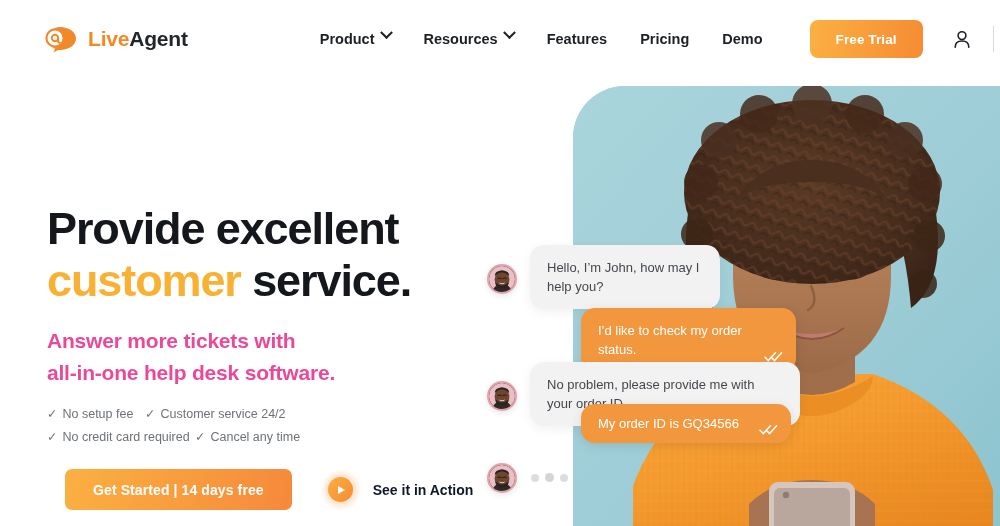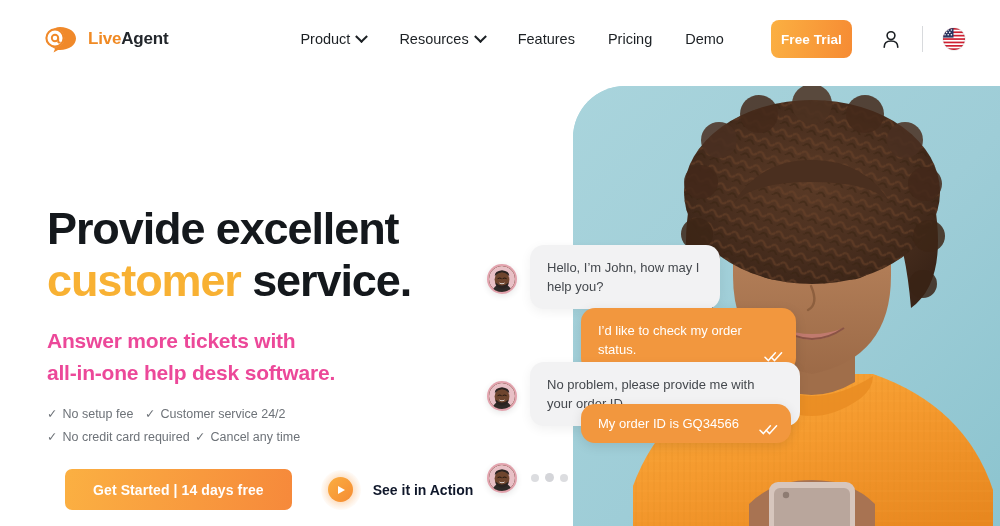--- a/index.html
+++ b/index.html
@@ -39,57 +39,56 @@
     margin-left: 44px;
     cursor: pointer;
   }
   .brand-mark {
     position: relative;
     width: 36px;
     height: 28px;
     flex: none;
   }
   .brand-text {
-    font-size: 17px;
+    font-size: 21px;
     font-weight: 700;
     letter-spacing: -0.2px;
     white-space: nowrap;
   }
   .brand-live { color: #F08A24; }
   .brand-agent { color: #22262b; }
 
   .nav {
     display: flex;
     align-items: center;
     gap: 33px;
     margin-left: 132px;
   }
   .nav-item {
     display: flex;
-    align-items: center;
     gap: 7px;
     font-size: 14.5px;
-    font-weight: 400;
+    font-weight: 700;
     color: #1c2024;
     cursor: pointer;
     white-space: nowrap;
   }
   .chev {
     display: inline-block;
     width: 9px; height: 9px;
     border-right: 2px solid #1c2024;
     border-bottom: 2px solid #1c2024;
     transform: rotate(45deg) translate(-2px,-2px);
     flex: none;
   }
 
   .free-trial {
     margin-left: 47px;
     height: 38px;
-    padding: 0 10px;
+    padding: 0 26px;
     border: none;
     border-radius: 8px;
     background: linear-gradient(100deg, #FBB042 0%, #F68B33 100%);
     color: #ffffff;
     font-family: inherit;
     font-size: 13.5px;
     font-weight: 700;
     letter-spacing: 0.1px;
     cursor: pointer;
     white-space: nowrap;

